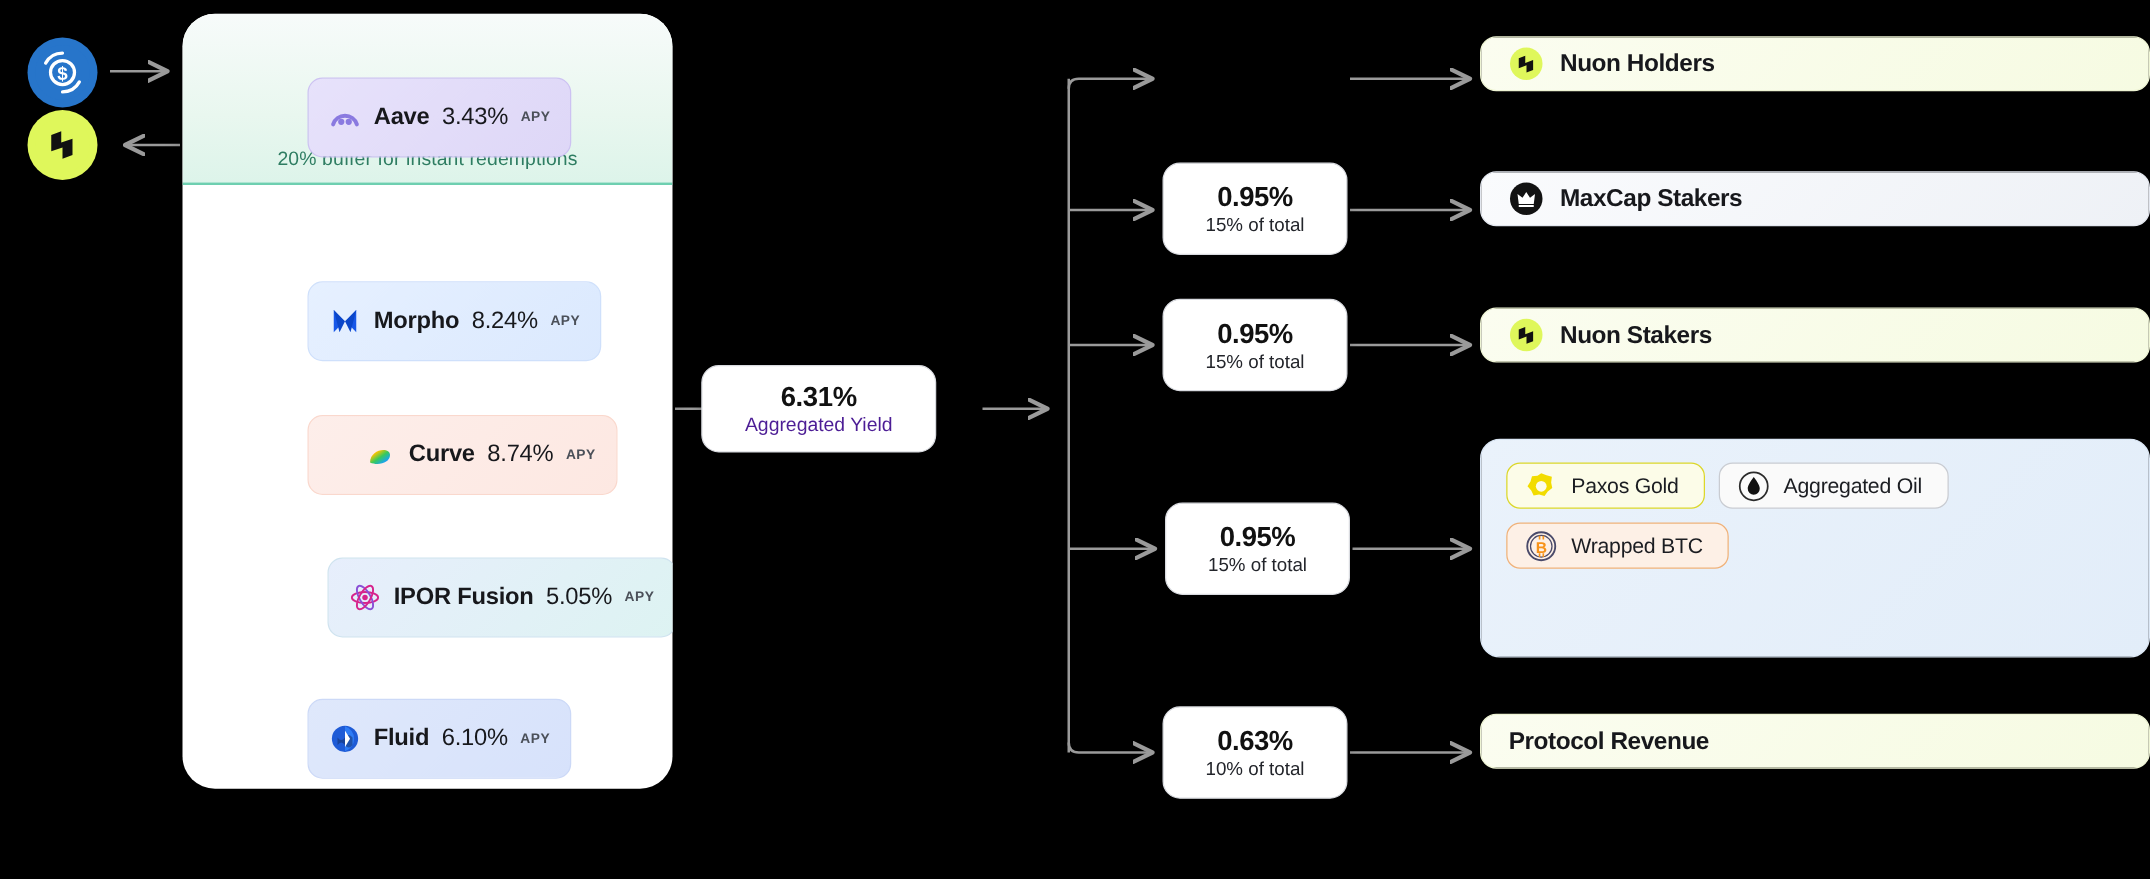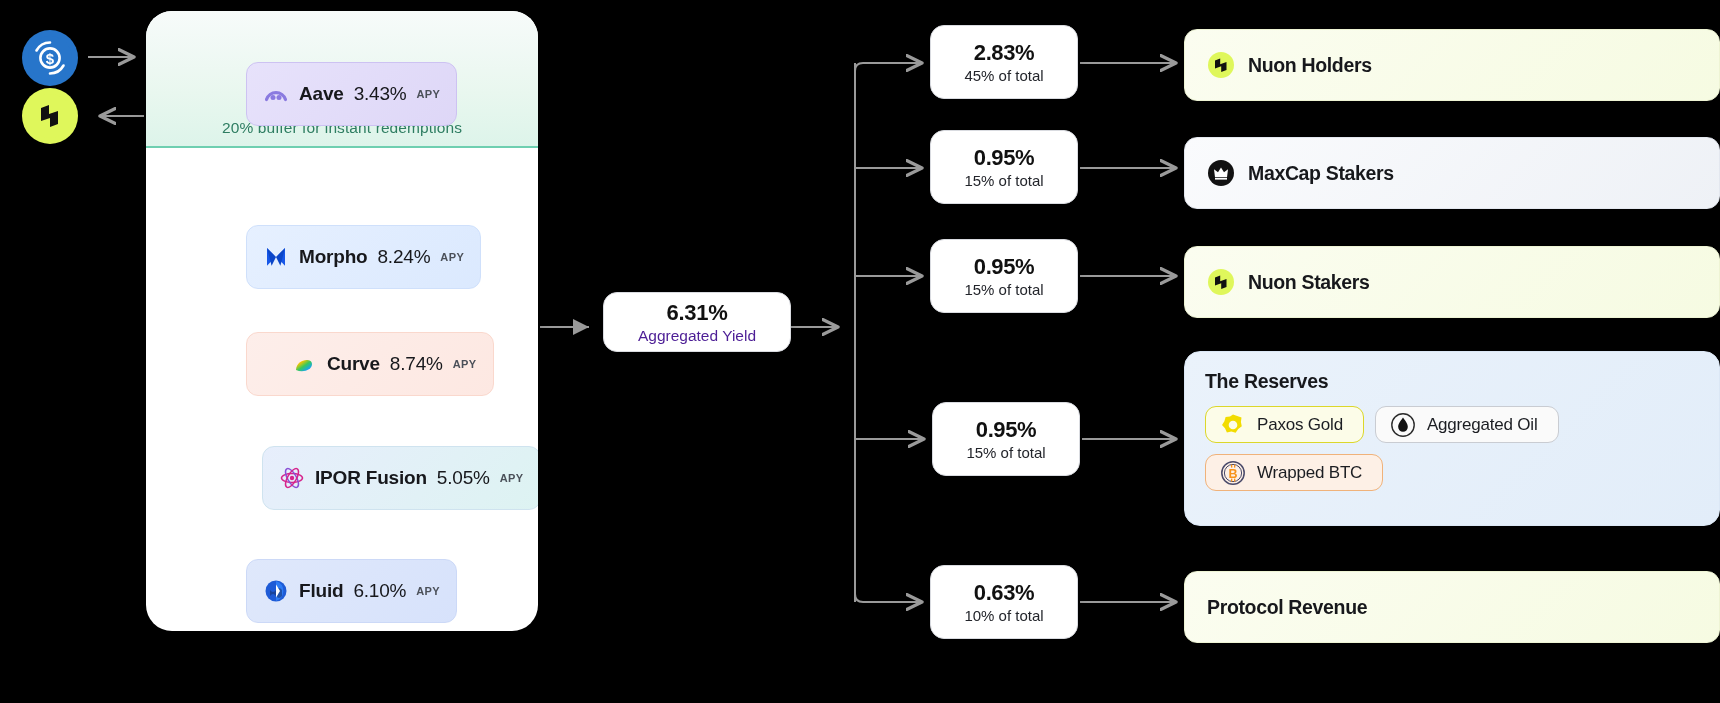--- a/index.html
+++ b/index.html
@@ -53,22 +53,22 @@
   .venue.aave   { left: 100px; top: 51px;  background: linear-gradient(135deg,#e7e2fb,#ded7f7); border: 1px solid #cdc2f2; }
   .venue.morpho { left: 100px; top: 214px; background: linear-gradient(135deg,#e6f0ff,#dbe9fe); border: 1px solid #cfe0fb; }
   .venue.curve  { left: 100px; top: 321px; background: linear-gradient(135deg,#fdeeea,#fde8e2); border: 1px solid #fad8cd; padding-left: 44px; }
   .venue.ipor   { left: 116px; top: 435px; background: linear-gradient(135deg,#e7eefc,#ddf3f2); border: 1px solid #cfe3ef; }
   .venue.fluid  { left: 100px; top: 548px; background: linear-gradient(135deg,#dfe8fb,#d7e2fb); border: 1px solid #ccd9f7; }
 
   .vicon { width: 26px; height: 26px; flex: 0 0 26px; display:flex; align-items:center; justify-content:center; }
 
   
   .agg {
-    position: absolute; left: 603px; top: 292px;
-    width: 188px; height: 60px;
+    position: absolute; left: 561px; top: 292px;
+    width: 188px; height: 70px;
     background: #fff; border: 1px solid #d9dbe0; border-radius: 14px;
     box-shadow: 0 2px 8px rgba(0,0,0,.22);
     display: flex; flex-direction: column; align-items: center; justify-content: center; gap: 1px;
   }
   .agg .big { font-size: 22px; font-weight: 700; color: #111; letter-spacing: -.3px; }
   .agg .sub { font-size: 15.5px; font-weight: 400; color: #4c1d95; }
 
   
   .split {
     position: absolute; width: 148px; height: 74px;
@@ -79,21 +79,21 @@
   .split .big { font-size: 22px; font-weight: 700; color: #111; letter-spacing: -.4px; }
   .split .sub { font-size: 15px; font-weight: 400; color: #23252b; }
   .split.s1 { left: 930px; top: 25px; }
   .split.s2 { left: 930px; top: 130px; }
   .split.s3 { left: 930px; top: 239px; }
   .split.s4 { left: 932px; top: 402px; }
   .split.s5 { left: 930px; top: 565px; }
 
   
   .dest {
-    position: absolute; left: 1184px; width: 536px; height: 72px;
+    position: absolute; left: 1184px; width: 536px; height: 44px;
     border-radius: 13px; display: flex; align-items: center; gap: 13px;
     padding-left: 22px; white-space: nowrap;
     box-shadow: 0 2px 9px rgba(0,0,0,.18);
   }
   .dest .dlabel { font-size: 19.5px; font-weight: 700; color: #17181c; letter-spacing: -.35px; }
   .dest.lime  { background: linear-gradient(135deg,#fbfdf0,#f6fbe2); border: 1px solid #eef4d4; }
   .dest.grey  { background: linear-gradient(135deg,#fafbfd,#eef1f6); border: 1px solid #e3e7ef; }
   .dest.d1 { top: 29px; }
   .dest.d2 { top: 137px; }
   .dest.d3 { top: 246px; }
@@ -269,24 +269,20 @@
       <span class="vapy">6.10%</span>
       <span class="vsuf">APY</span>
     </div>
   </div>
 
   <div class="agg">
     <div class="big">6.31%</div>
     <div class="sub">Aggregated Yield</div>
   </div>
 
-  <div class="split s1">
-    <div class="big">2.83%</div>
-    <div class="sub">45% of total</div>
-  </div>
   <div class="split s2">
     <div class="big">0.95%</div>
     <div class="sub">15% of total</div>
   </div>
   <div class="split s3">
     <div class="big">0.95%</div>
     <div class="sub">15% of total</div>
   </div>
   <div class="split s4">
     <div class="big">0.95%</div>
@@ -322,21 +318,20 @@
       <svg width="28" height="28" viewBox="0 0 28 28">
         <circle cx="14" cy="14" r="13" fill="#121212"></circle>
         <path d="M8 18.2 L7 10.2 L11 13.2 L14 8.6 L17 13.2 L21 10.2 L20 18.2 Z" fill="#fff"></path>
         <rect x="8" y="19" width="12" height="1.6" fill="#fff"></rect>
       </svg>
     </span>
     <span class="dlabel">MaxCap Stakers</span>
   </div>
 
   <div class="reserves">
-    <div class="rtitle">The Reserves</div>
     <div class="chips">
       <div class="chip gold">
         <span class="cicon">
           <svg width="26" height="26" viewBox="0 0 26 26">
             <path d="M13 2.5 l4.2 1.6 l4.3 1.3 l-.6 4.5 l.9 4.4 l-3.6 2.8 l-2.6 3.7 l-4.3-1.2 l-4.4 .8 l-1.9-4.1 l-3-3.3 l2.4-3.8 l1.2-4.3 l4.4-.3 Z" fill="#F2DC00"></path>
             <circle cx="13" cy="13" r="4.3" fill="#fcfce8"></circle>
           </svg>
         </span>
         <span>Paxos Gold</span>
       </div>

